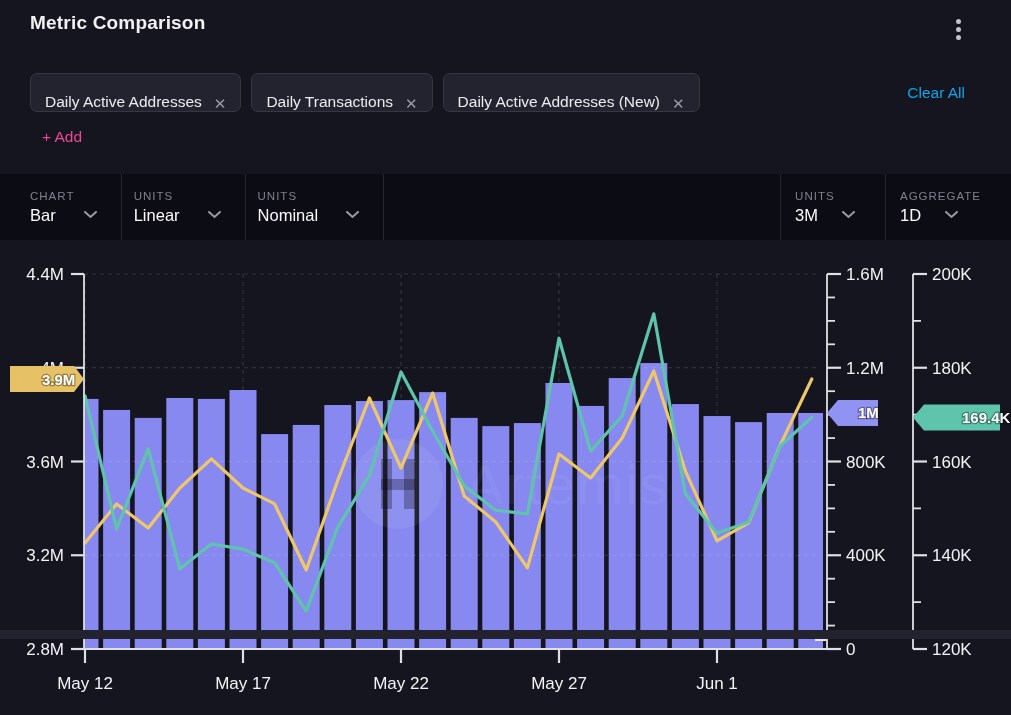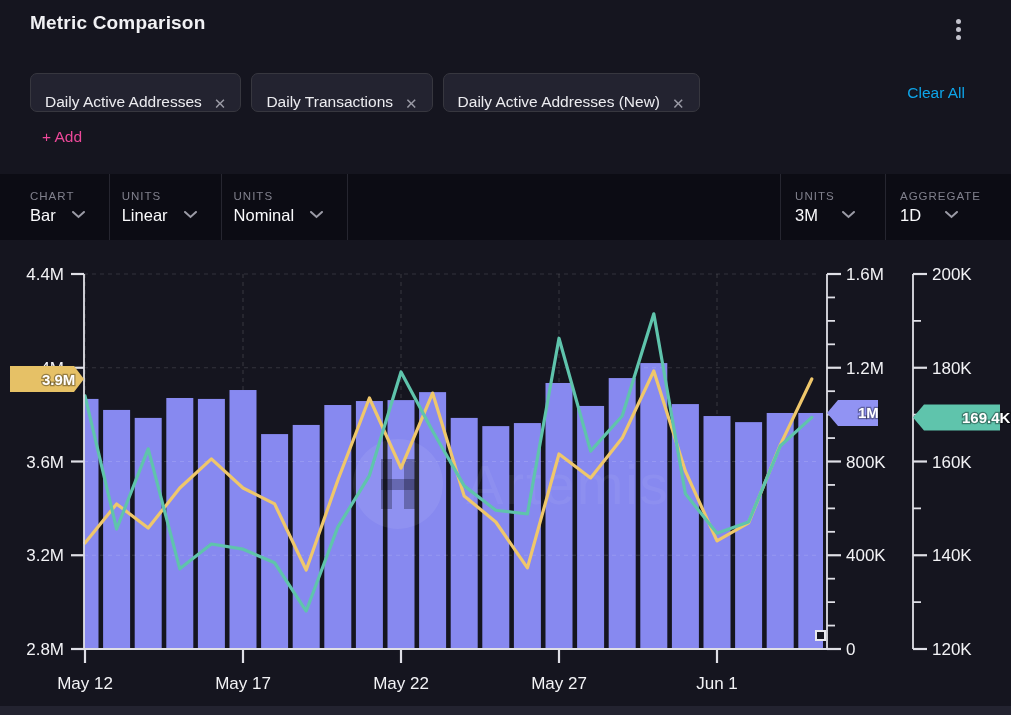--- a/index.html
+++ b/index.html
@@ -1,17 +1,17 @@
 <!DOCTYPE html>
 <html><head>
 <meta charset="utf-8">
 <style>
   html,body{margin:0;padding:0;background:#15151f;width:1011px;height:715px;overflow:hidden;
     font-family:"Liberation Sans",sans-serif;color:#f1f1f4;}
-  .app{position:relative;width:1011px;height:715px;background:#15151f;}
+  .app{position:relative;width:1011px;height:639px;background:#15151f;}
   
   .hdr{display:flex;align-items:flex-start;padding:12px 44px 0 30px;}
   .title{font-size:19px;font-weight:700;letter-spacing:.2px;}
   .kebab{margin-left:auto;background:none;border:none;cursor:pointer;padding:4px 6px;}
   .kebab .dot{width:5px;height:5px;border-radius:50%;background:#c2c2cc;margin:3px auto;}
   
   .chips-row{display:flex;align-items:center;gap:10px;margin:26px 30px 0 30px;}
   .chip{display:flex;align-items:flex-end;gap:12px;height:37px;padding:0 14px;background:#232330;
     border:1px solid #37373f;border-radius:7px;font-size:15.5px;color:#ececf0;cursor:pointer;}
   .chip .x{color:#9a9aa5;font-size:15px;line-height:1;cursor:pointer;}
@@ -19,21 +19,21 @@
     font-size:15.5px;font-family:inherit;cursor:pointer;}
   .add-row{margin:12px 0 0 42px;}
   .add-btn{background:none;border:none;color:#ec4899;font-size:15.5px;font-family:inherit;cursor:pointer;padding:4px 0;}
   
   .toolbar{display:flex;align-items:stretch;height:66px;background:#0c0c14;margin-top:24px;}
   .tsec{display:flex;flex-direction:column;justify-content:center;padding:0 24px 0 12px;
     border-right:1px solid #262630;cursor:pointer;}
   .tsec:first-child{padding-left:30px;}
   .tsec.rt{border-right:none;border-left:1px solid #262630;padding:0 30px 0 14px;}
   .tlabel{font-size:11.5px;letter-spacing:1px;color:#81818d;margin-bottom:4px;}
-  .tvalue{display:flex;align-items:center;gap:16px;font-size:16.5px;color:#fafafc;}
+  .tvalue{display:flex;align-items:center;gap:28px;font-size:16.5px;color:#fafafc;}
   .tsec.rt .tvalue{gap:24px;}
   .spacer{flex:1;}
   
   .chart-wrap{position:relative;height:465px;margin-top:6px;}
   svg text{font-family:"Liberation Sans",sans-serif;}
   .bottom-strip{position:absolute;left:0;bottom:0;width:1011px;height:9px;background:#232330;}
 </style>
 </head>
 <body>
 

